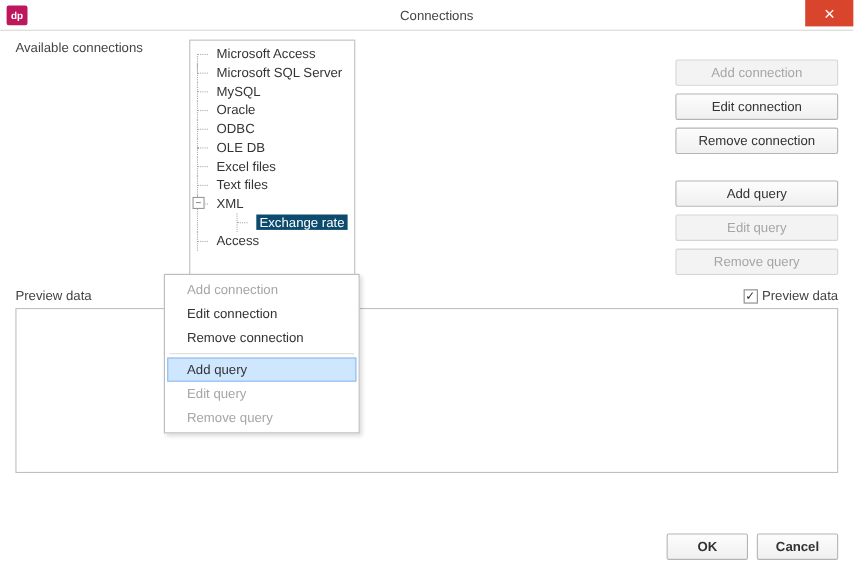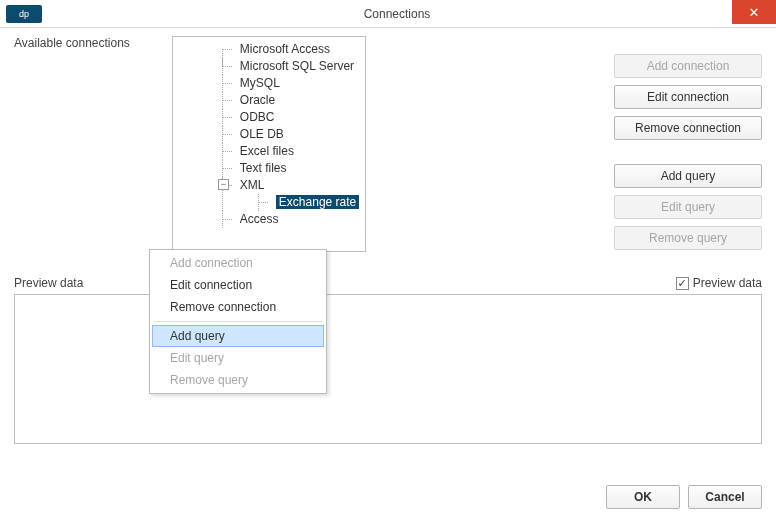--- a/index.html
+++ b/index.html
@@ -14,25 +14,25 @@
   }
   .titlebar {
     height: 28px;
     background: #fff;
     border-bottom: 1px solid #d8d8d8;
     display: flex;
     align-items: center;
     position: relative;
   }
   .titlebar .app-icon {
-    width: 36px; height: 18px;
+    width: 19px; height: 18px;
     margin-left: 6px;
-    background: #0c4a6e;
-    display: flex; align-items: center; justify-content: center;
-    color: #fff; font-size: 9px; font-weight: normal;
+    background: #be185d;
+    display: flex; align-items: center; justify-content: center;
+    color: #fff; font-size: 9px; font-weight: bold;
     border-radius: 2px;
   }
   .titlebar .title {
     position: absolute;
     left: 18px; right: 0;
     text-align: center;
     font-size: 12px;
     color: #444;
     pointer-events: none;
   }
@@ -69,21 +69,21 @@
   }
   .tree {
     border: 1px solid #bfbfbf;
     height: 216px;
     background: #fff;
     padding: 4px 6px;
     overflow: hidden;
     line-height: 17px;
   }
   .tree ul { list-style: none; margin: 0; padding-left: 18px; }
-  .tree > ul { padding-left: 0; margin-left: 43px; }
+  .tree > ul { padding-left: 0; }
   .node {
     position: relative;
     padding-left: 18px;
     white-space: nowrap;
   }
   .node::before {
     content: "";
     position: absolute;
     left: 0; top: 0;
     width: 12px; height: 100%;
@@ -129,21 +129,21 @@
     border-radius: 2px;
   }
   .btn.disabled {
     color: #a6a6a6;
     background: #f3f3f3;
     border-color: #d5d5d5;
     cursor: default;
   }
   .gap { height: 10px; }
   .row-preview {
-    margin-top: 24px;
+    margin-top: 10px;
     display: flex;
     justify-content: space-between;
   }
   .checkbox-wrap {
     display: flex; align-items: center;
     font-size: 12px; color: #444;
     gap: 4px;
   }
   .checkbox {
     width: 13px; height: 13px;

